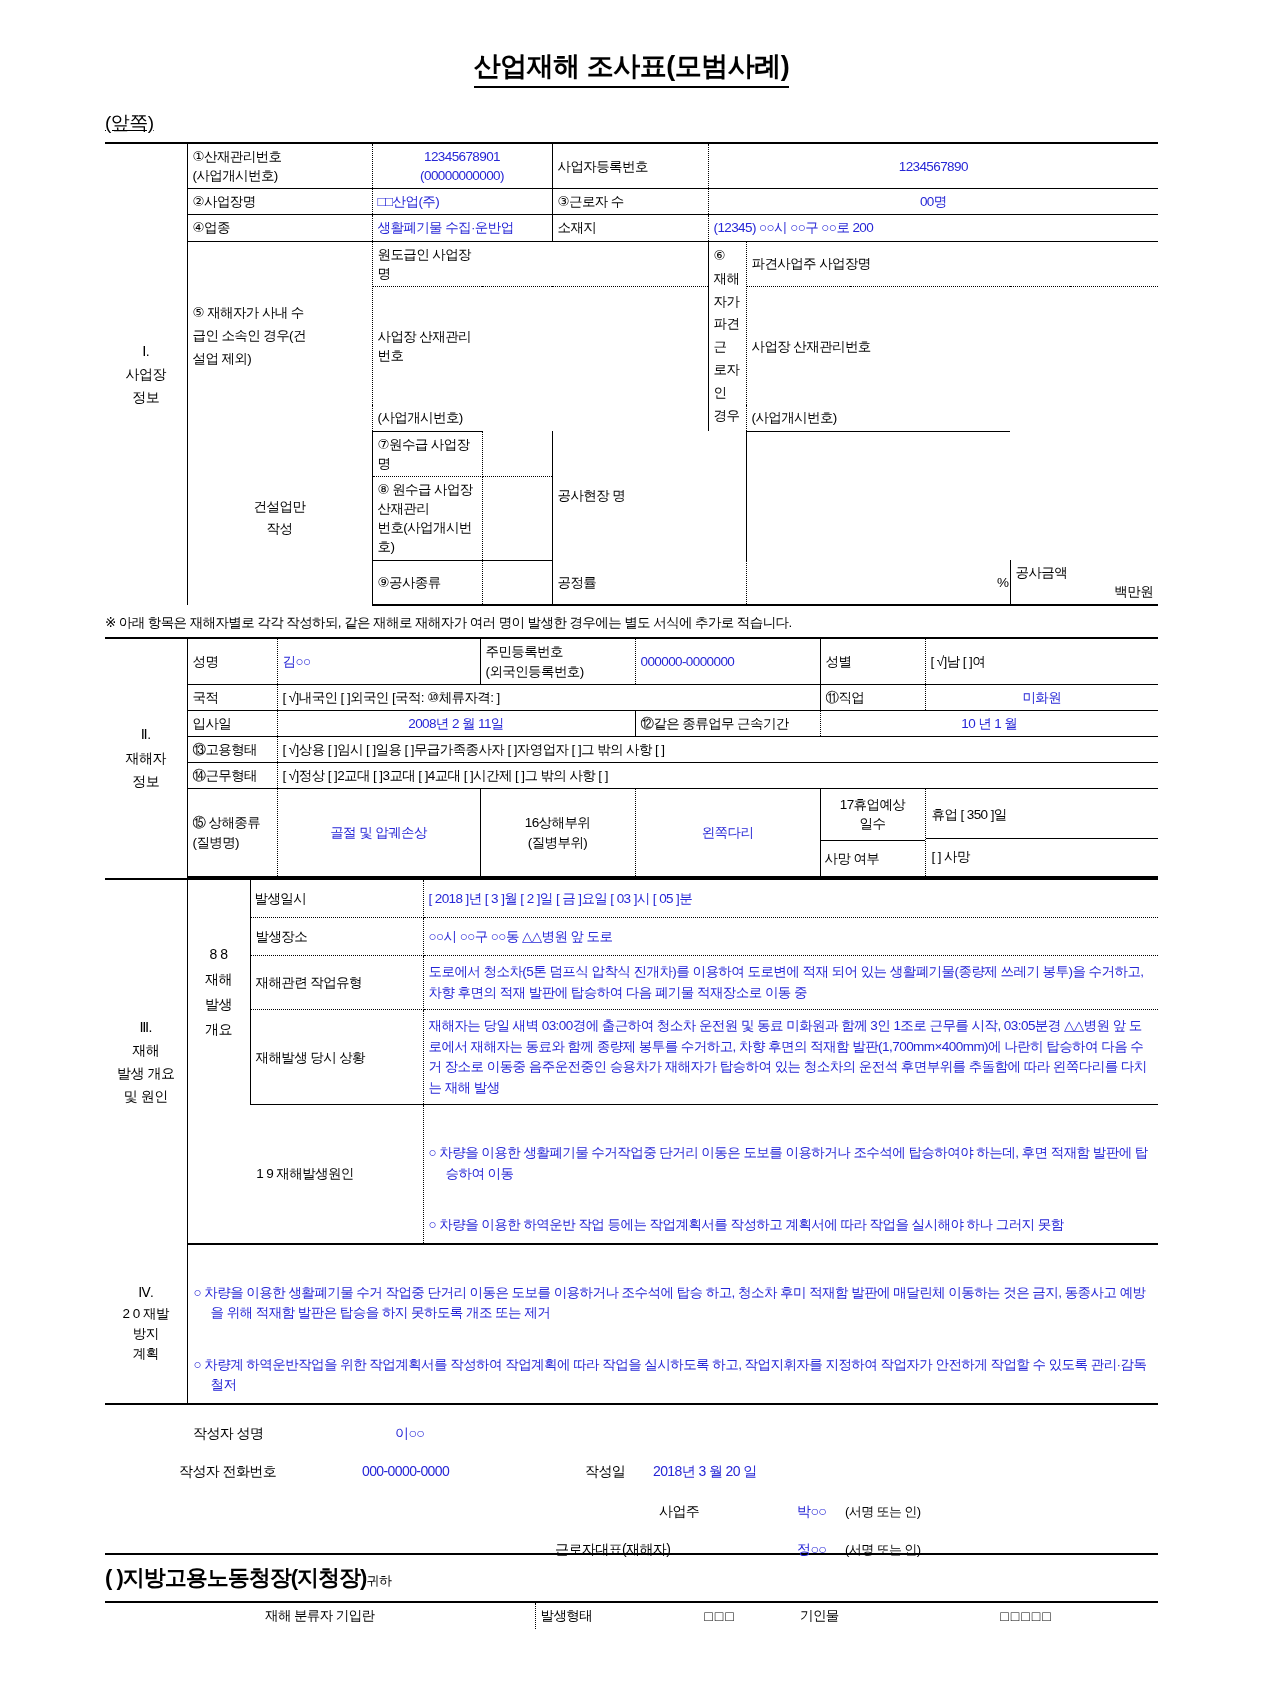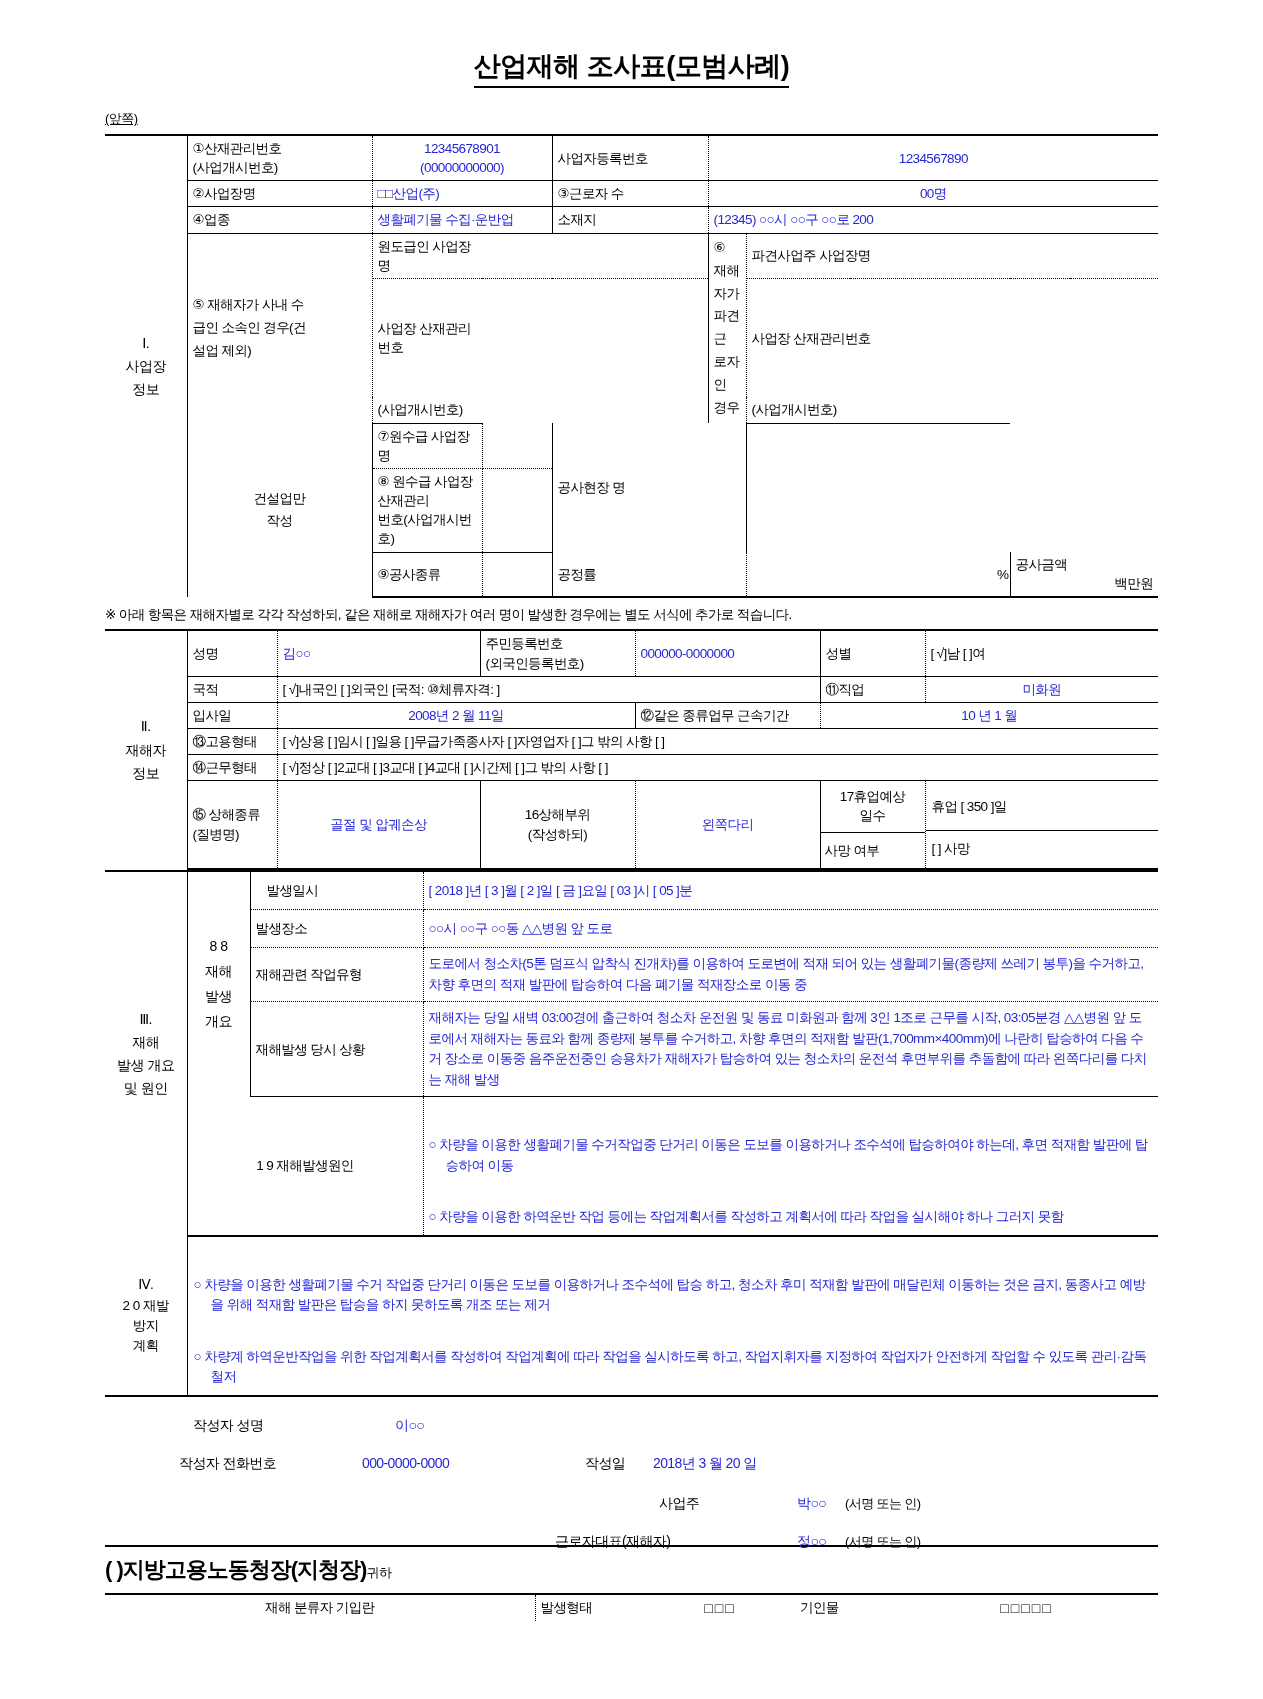--- a/index.html
+++ b/index.html
@@ -37,21 +37,21 @@
   }
   
   .notice-row {
     display: flex;
     justify-content: space-between;
     align-items: baseline;
     margin: 22px 105px 6px 105px;
     font-size: 13.5px;
     letter-spacing: -0.5px;
   }
-  .notice-right { font-size: 13px; text-decoration: underline; }
+  .notice-right { font-size: 19px; text-decoration: underline; }
 
   
   table.frm {
     border-collapse: collapse;
     table-layout: fixed;
     margin: 0 105px;
     width: 1053px;
     font-size: 13.5px;
     letter-spacing: -0.6px;
   }
@@ -317,21 +317,21 @@
       <td class="sol-b l" colspan="7">[ √]정상 [  ]2교대 [  ]3교대 [  ]4교대 [  ]시간제 [  ]그 밖의 사항 [        ]</td>
     </tr>
     <tr>
       <td class="thick-bot sol-l dot-r l">
         <div>⑮    상해종류</div>
         <div>(질병명)</div>
       </td>
       <td class="thick-bot sol-r c val">골절 및 압궤손상</td>
       <td class="thick-bot dot-r c">
         <div>16상해부위</div>
-        <div>(작성하되)</div>
+        <div>(질병부위)</div>
       </td>
       <td class="thick-bot sol-r c val">왼쪽다리</td>
       <td class="thick-bot dot-r c" colspan="2" style="padding:0">
         <div class="sol-b" style="padding:6px 4px">
           <div>17휴업예상</div>
           <div>일수</div>
         </div>
         <div class="l" style="padding:8px 4px">사망 여부</div>
       </td>
       <td class="thick-bot l" colspan="2" style="padding:0">
@@ -360,21 +360,21 @@
         </div>
       </td>
       <td class="thick-top sol-l sol-r c" rowspan="4">
         <div class="sect-label" style="font-size:14px;line-height:1.8">
           <div>8 8</div>
           <div>재해</div>
           <div>발생</div>
           <div>개요</div>
         </div>
       </td>
-      <td class="thick-top dot-b dot-r l" style="padding:9px 16px">발생일시</td>
+      <td class="thick-top dot-b dot-r l" style="padding:9px 4px">발생일시</td>
       <td class="thick-top dot-b l val" style="padding:9px 5px">[ 2018 ]년 [ 3 ]월 [ 2 ]일 [ 금 ]요일 [ 03 ]시 [ 05 ]분</td>
     </tr>
     <tr>
       <td class="dot-b dot-r l" style="padding:9px 5px">발생장소</td>
       <td class="dot-b l val" style="padding:9px 5px">○○시 ○○구 ○○동 △△병원 앞 도로</td>
     </tr>
     <tr>
       <td class="dot-b dot-r l mid">재해관련 작업유형</td>
       <td class="dot-b l top" style="padding:6px 5px">
         <div class="blue-para">도로에서 청소차(5톤 덤프식 압착식 진개차)를 이용하여 도로변에 적재 되어 있는 생활폐기물(종량제 쓰레기 봉투)을 수거하고, 차향 후면의 적재 발판에 탑승하여 다음 폐기물 적재장소로 이동 중</div>

